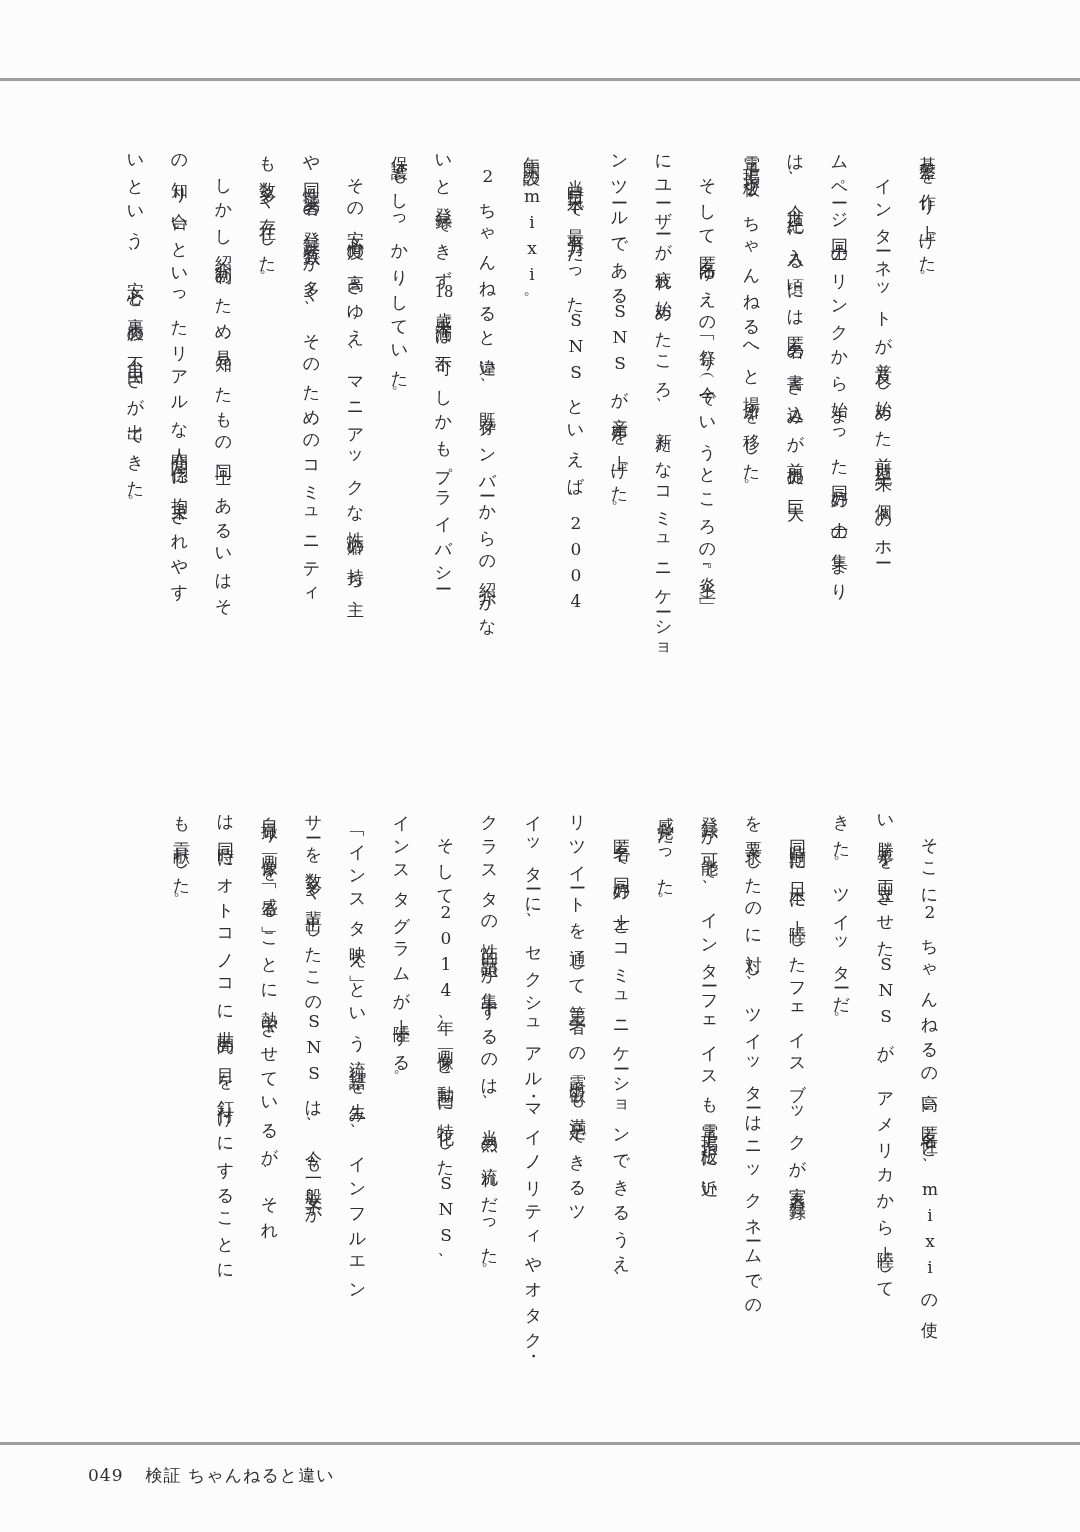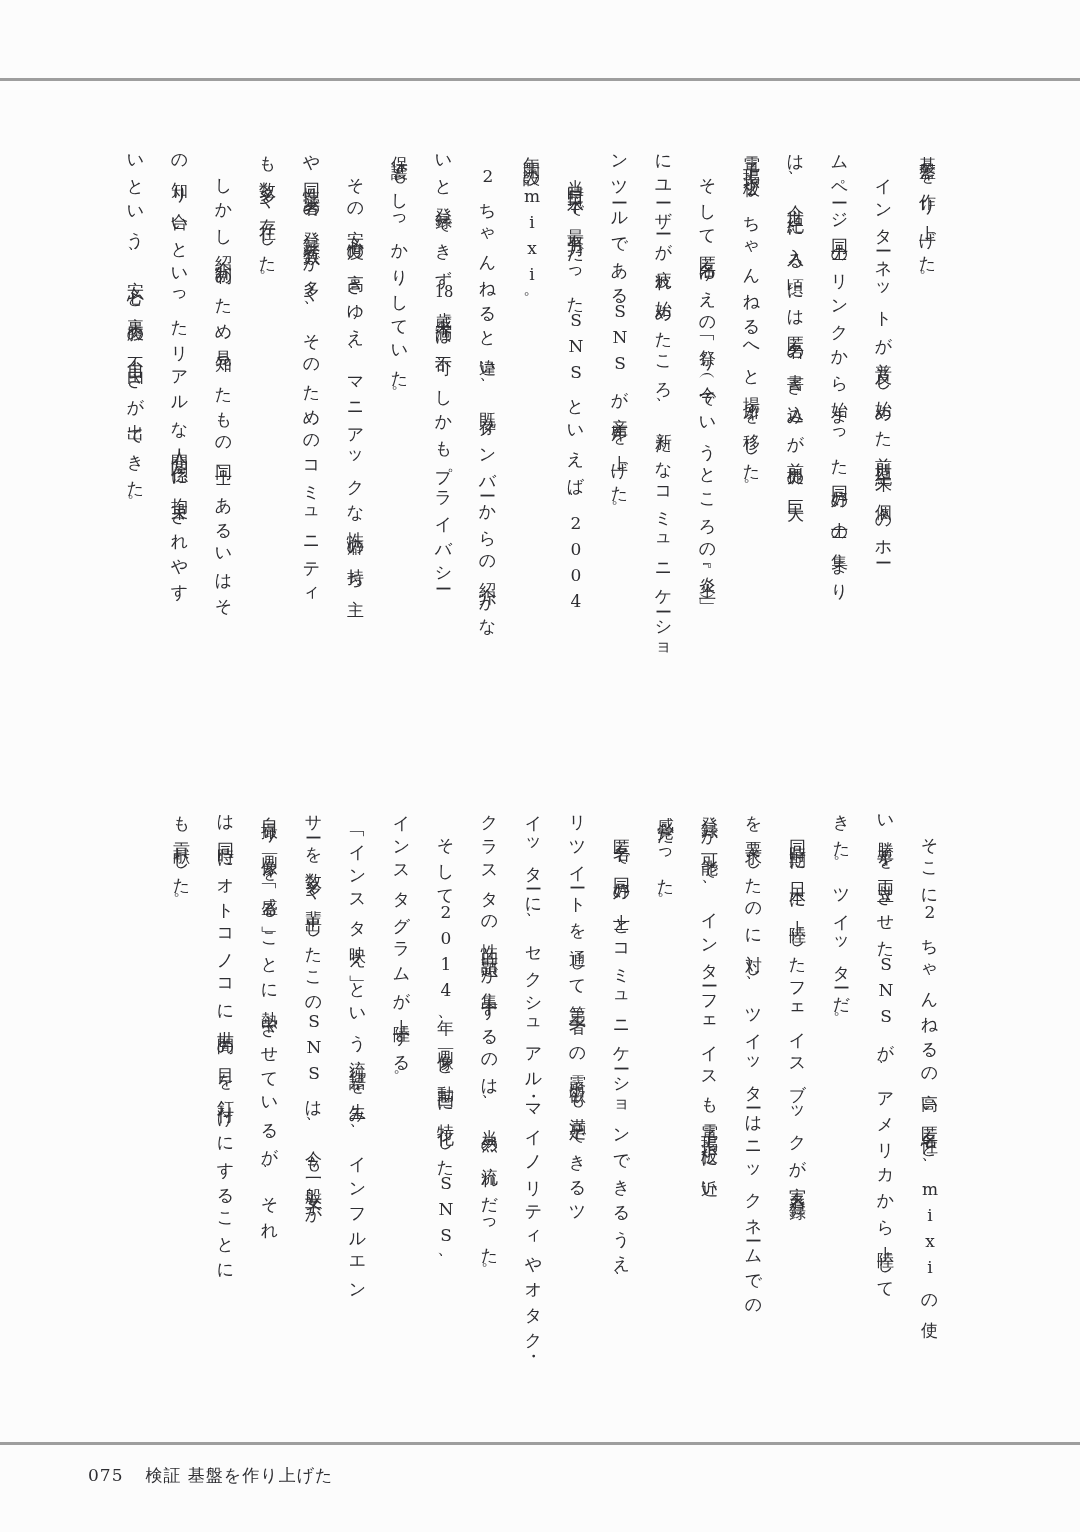--- a/index.html
+++ b/index.html
@@ -94,18 +94,18 @@
     <div class="vline indent">そして<span class="upr">2014</span>年、画像と動画に特化した<span class="upr">SNS</span>、</div>
     <div class="vline">インスタグラムが上陸する。</div>
     <div class="vline indent">「インスタ映え」という流行語を生み、インフルエン</div>
     <div class="vline">サーを数多く輩出したこの<span class="upr">SNS</span>は、今も一般女子が</div>
     <div class="vline">自撮り画像を「盛る」ことに熱中させているが、それ</div>
     <div class="vline">は同時にオトコノコに世間の目を釘付けにすることに</div>
     <div class="vline">も貢献した。</div>
   </section>
 
   <footer class="pagefooter">
-    <span class="pagenum">075</span><span class="foottitle">検証 基盤を作り上げた</span>
+    <span class="pagenum">049</span><span class="foottitle">検証 ちゃんねると違い</span>
   </footer>
 
   <div class="rule rule-bottom"></div>
 
 </div>
 
 </body></html>

